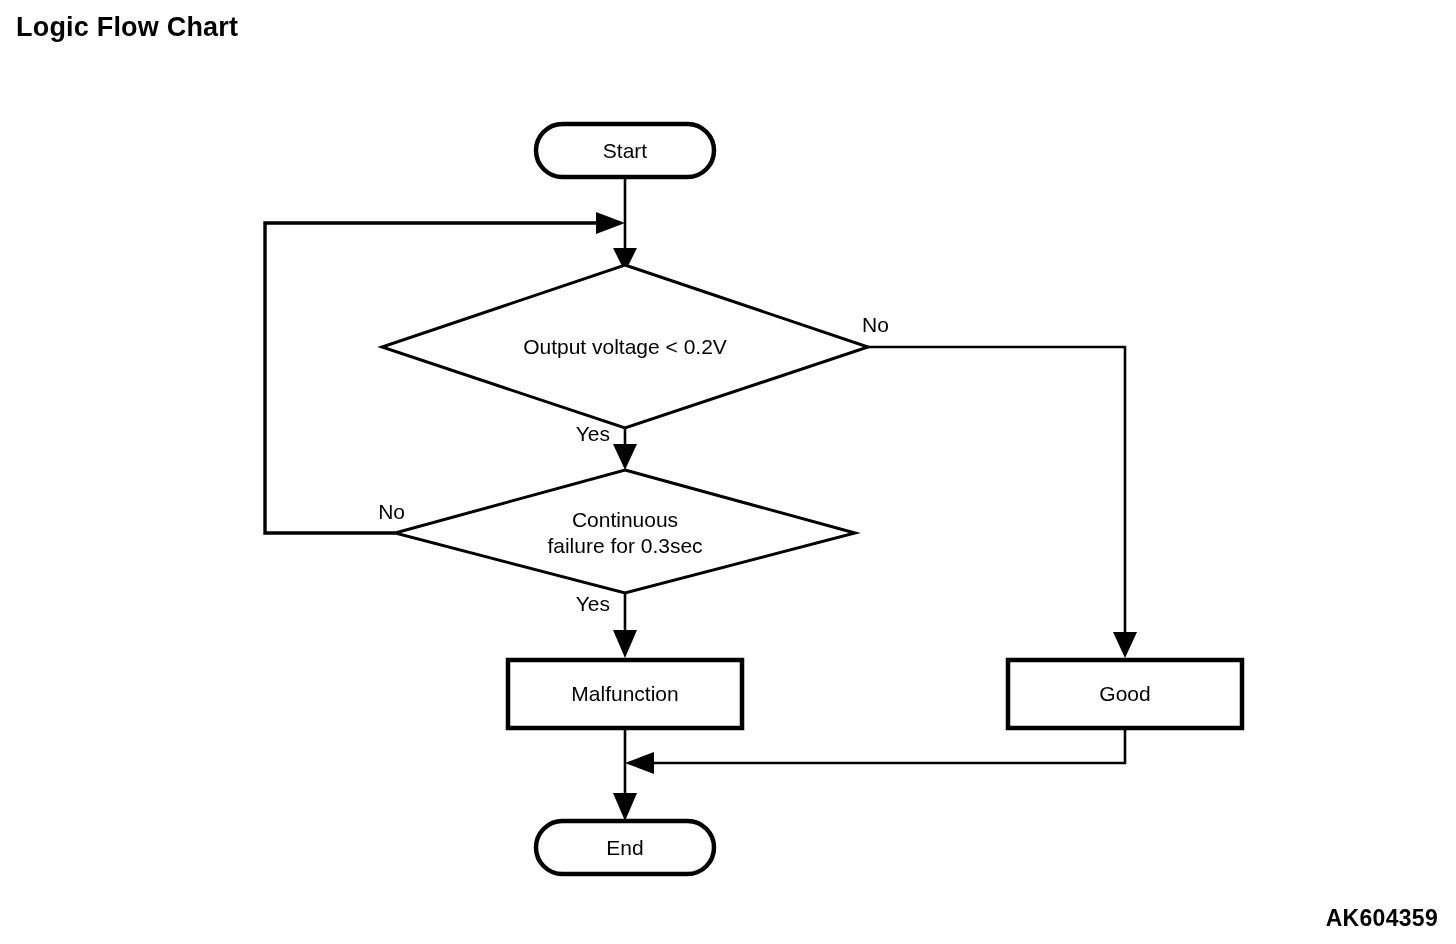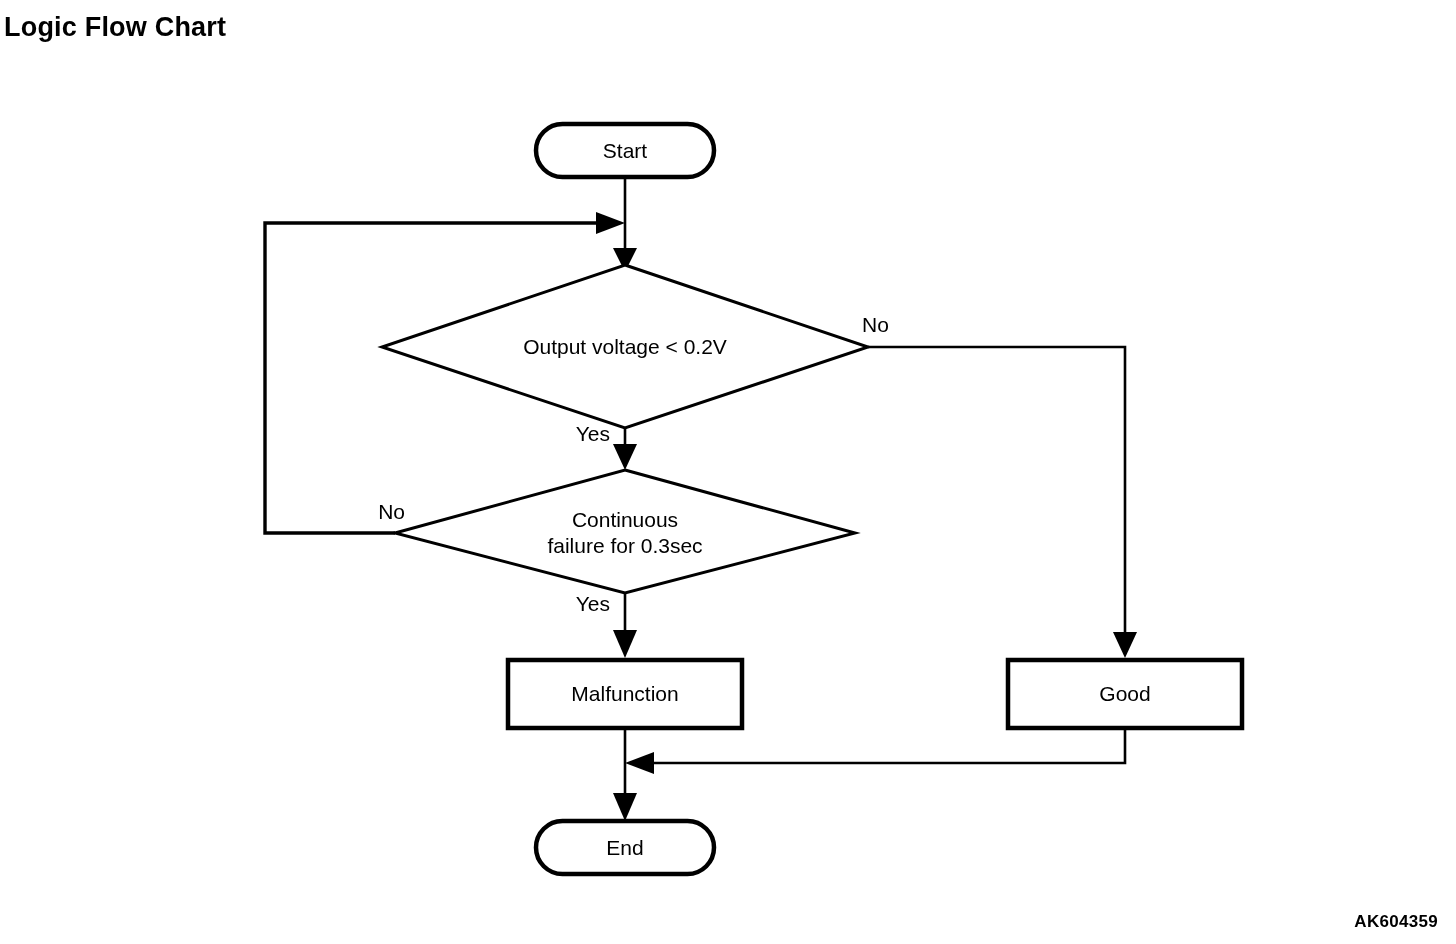--- a/index.html
+++ b/index.html
@@ -10,32 +10,32 @@
   body {
     width: 1456px;
     height: 944px;
     position: relative;
     font-family: "Liberation Sans", sans-serif;
     color: #000000;
     overflow: hidden;
   }
   #page-title {
     position: absolute;
-    left: 4px;
+    left: 16px;
     top: 12px;
     font-size: 27px;
     font-weight: bold;
     letter-spacing: 0.2px;
     white-space: nowrap;
   }
   #ref-code {
     position: absolute;
     right: 18px;
     bottom: 12px;
-    font-size: 17px;
+    font-size: 23px;
     font-weight: bold;
     letter-spacing: 0.3px;
     white-space: nowrap;
   }
   #flow-canvas {
     position: absolute;
     left: 0;
     top: 0;
     width: 1456px;
     height: 944px;

